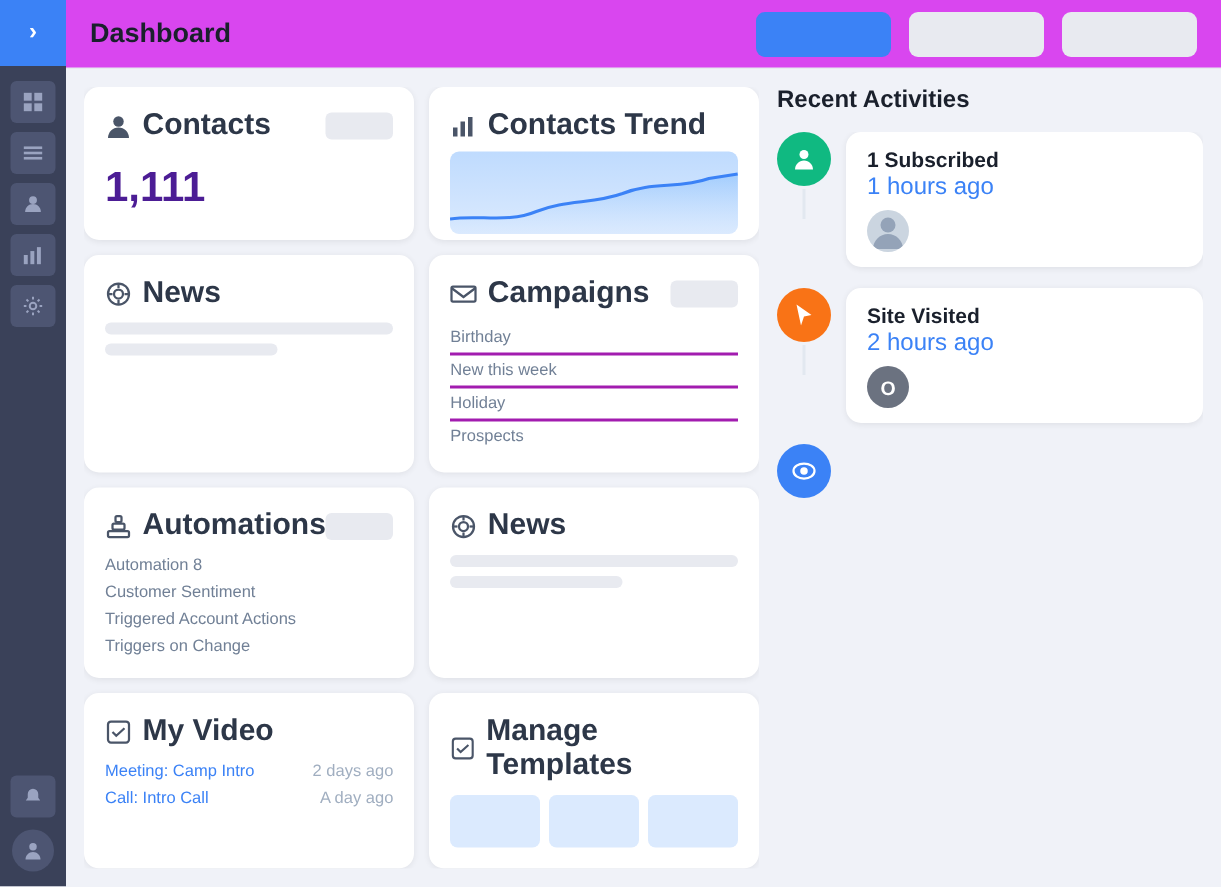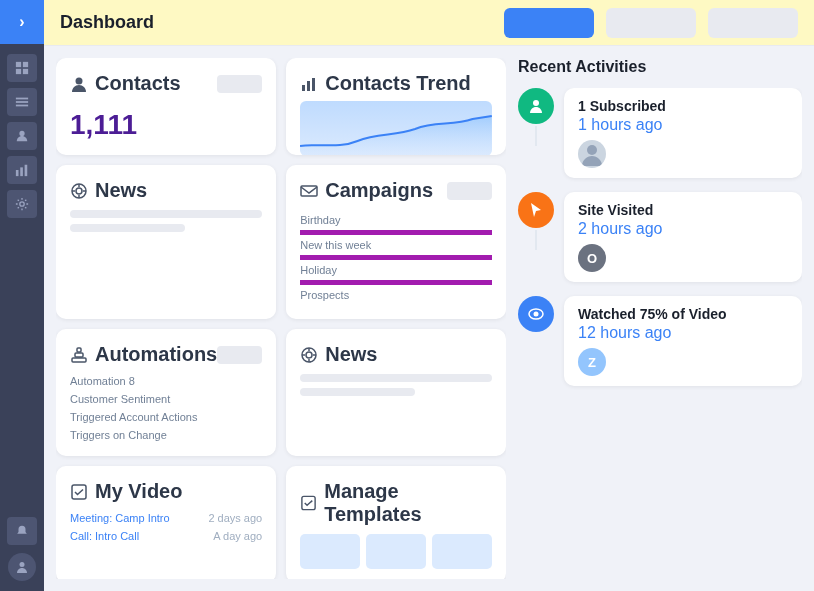--- a/index.html
+++ b/index.html
@@ -77,21 +77,21 @@
     
     .main {
       flex: 1;
       display: flex;
       flex-direction: column;
       overflow: hidden;
     }
 
     
     .header {
-      background: #fef9c3;
+      background: #d946ef;
       padding: 8px 16px;
       display: flex;
       align-items: center;
       gap: 12px;
       border-bottom: 1px solid #e8eaf0;
       height: 46px;
       flex-shrink: 0;
     }
     .header-title {
       font-size: 18px;
@@ -232,21 +232,21 @@
     }
 
     
     .campaign-list {
       margin-top: 4px;
     }
     .campaign-item {
       font-size: 11px;
       color: #718096;
       padding: 4px 0;
-      border-bottom: 5px solid #a21caf;
+      border-bottom: 2px solid #a21caf;
     }
     .campaign-item:last-child {
       border-bottom: none;
     }
 
     
     .task-list {
       margin-top: 6px;
     }
     .task-item {
@@ -639,24 +639,19 @@
 
         <div class="activity-row">
           <div class="activity-icon-wrap">
             <div class="activity-icon icon-blue">
               <svg width="18" height="18" viewBox="0 0 18 18">
                 <ellipse cx="9" cy="9" rx="7" ry="5" fill="none" stroke="white" stroke-width="1.5"></ellipse>
                 <circle cx="9" cy="9" r="2.5" fill="white"></circle>
               </svg>
             </div>
           </div>
-          <div class="activity-card">
-            <div class="activity-title">Watched 75% of Video</div>
-            <div class="activity-time">12 hours ago</div>
-            <div class="activity-user-circle" style="background:#93c5fd;">Z</div>
-          </div>
         </div>
 
       </div>
     </div>
 
   </div>
 </div>
 
 </body></html>

